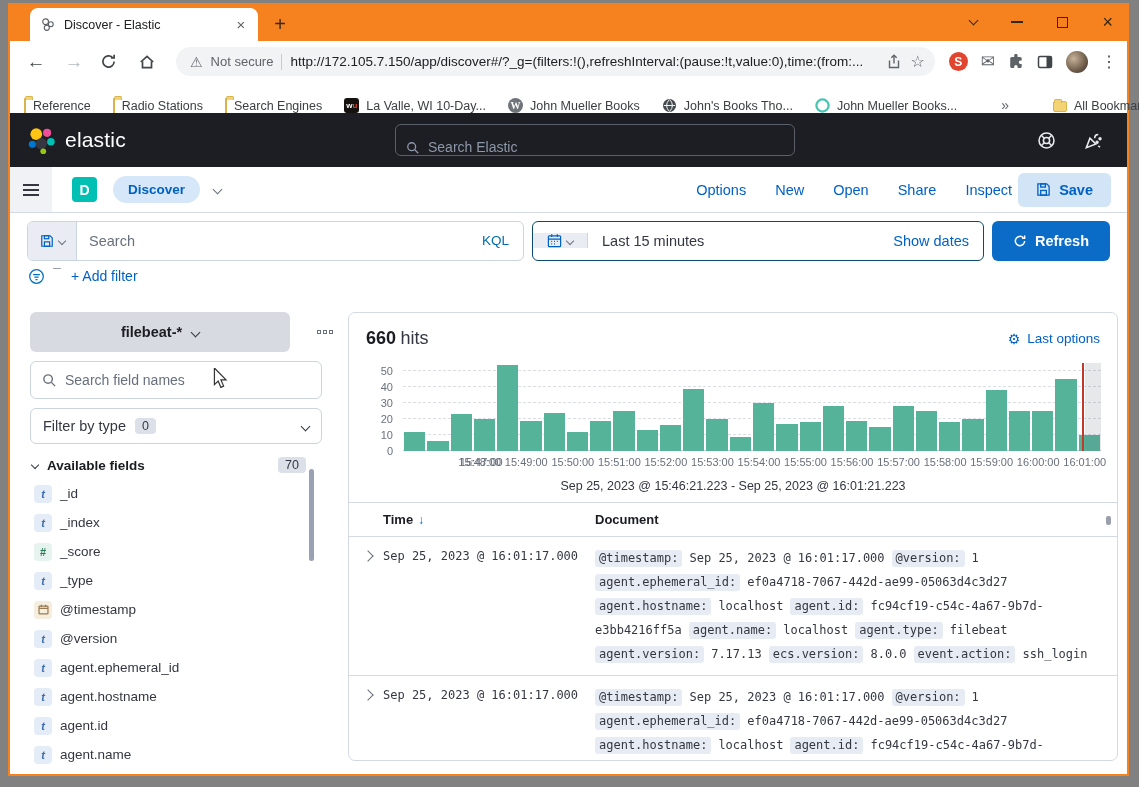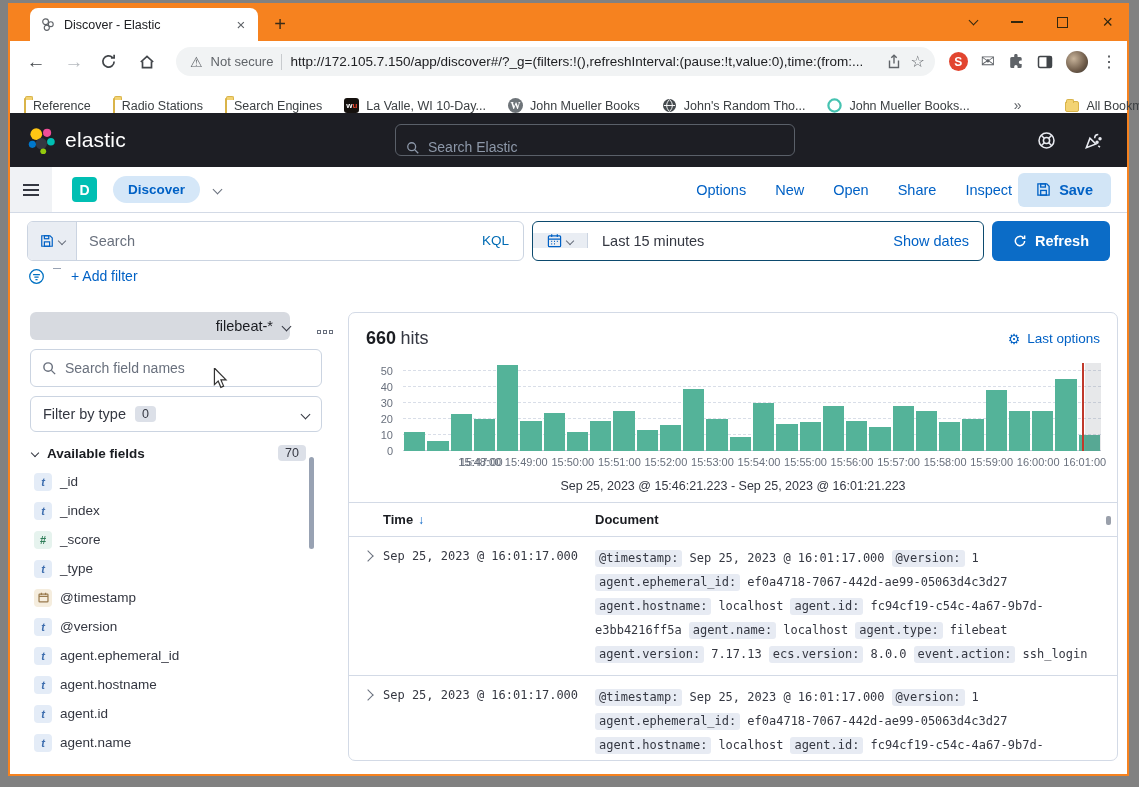--- a/index.html
+++ b/index.html
@@ -71,21 +71,21 @@
   
   .filterbar{height:37px;display:flex;padding-left:18px;gap:8px;background:#fff}
   .fdash{width:8px;height:0;border-top:1px solid #98A2B3;margin-right:2px}
   .addfilter{color:#0061c5;font-size:14px}
   
   .content{flex:1;background:#fff;display:flex;overflow:hidden;padding-top:7px}
   .sidebar{width:292px;margin-left:20px;position:relative;flex-shrink:0}
   .sb-icons{position:absolute;right:-40px;top:12px;display:flex;gap:14px;align-items:center}
   .dots3{display:flex;gap:2px}
   .dots3 i{width:4px;height:4px;border:1.3px solid #69707D;display:block}
-  .patt{height:28px;width:260px;background:#D7DAE0;border-radius:6px;display:flex;align-items:center;justify-content:flex-end;gap:10px;font-weight:normal;font-size:14.5px;color:#1A1C21}
+  .patt{height:40px;width:260px;background:#D7DAE0;border-radius:6px;display:flex;align-items:center;justify-content:center;gap:10px;font-weight:bold;font-size:14.5px;color:#1A1C21}
   .patt .cv{color:#343741}
   .sbsearch{margin-top:9px;height:38px;border:1px solid #CBD4E1;border-radius:6px;display:flex;align-items:center;padding:0 11px;gap:8px;color:#69707D}
   .sbsearch input{border:none;outline:none;flex:1;font-size:14px;color:#343741;font-family:"Liberation Sans",sans-serif}
   .sbsearch input::placeholder{color:#69707D}
   .ftype{margin-top:9px;height:36px;border:1px solid #CBD4E1;border-radius:6px;display:flex;align-items:center;padding:0 12px;gap:9px;font-size:14.5px;color:#343741}
   .badge{background:#DCE0E8;border-radius:4px;padding:1px 7px;font-size:12.5px;color:#343741}
   .ftype .cv{margin-left:auto;color:#343741}
   .avail{margin-top:13px;display:flex;align-items:center;gap:9px;padding-left:2px}
   .avail b{font-size:13.5px;color:#1A1C21}
   .avail .badge{margin-left:auto;margin-right:16px}
@@ -232,21 +232,21 @@
           </span>
           <span>John Mueller Books</span>
         </span>
         <span class="bm">
           <span>
             <svg width="15" height="15" viewBox="0 0 16 16" fill="none" stroke="#454a4e" stroke-width="1.3">
               <circle cx="8" cy="8" r="6.3" fill="#454a4e"></circle>
               <path d="M2 8h12M8 1.7c-4 3.5-4 9.1 0 12.6M8 1.7c4 3.5 4 9.1 0 12.6" stroke="#fff" stroke-width="1"></path>
             </svg>
           </span>
-          <span>John's Random Tho...</span>
+          <span>John's Books Tho...</span>
         </span>
         <span class="bm">
           <span>
             <svg width="15" height="15" viewBox="0 0 16 16">
               <circle cx="8" cy="8" r="6.5" fill="none" stroke="#46c3b1" stroke-width="2.4"></circle>
             </svg>
           </span>
           <span>John Mueller Books...</span>
         </span>
       </span>

